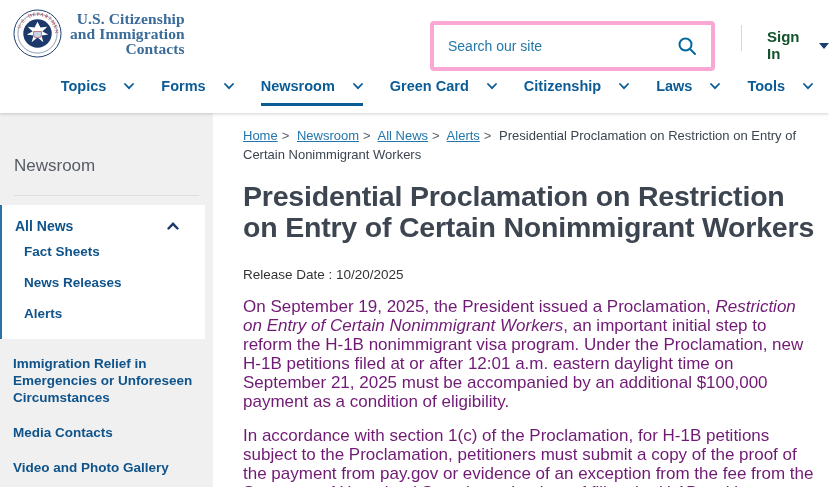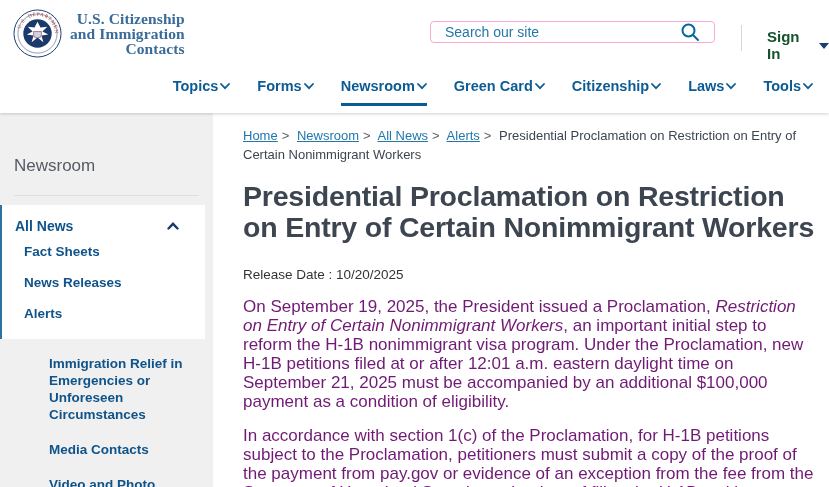--- a/index.html
+++ b/index.html
@@ -8,55 +8,55 @@
   .page { position:relative; width:829px; height:487px; overflow:hidden; background:#fff; }
 
   
   .header { position:relative; width:100%; height:113px; background:#fff;
             box-shadow:0 1px 3px rgba(0,0,0,.18); z-index:5; }
   .header-top { position:relative; height:72px; }
   .logo-link { position:absolute; left:13px; top:9px; display:flex; align-items:center; gap:8px; text-decoration:none; cursor:pointer; }
   .seal { width:49px; height:49px; flex:0 0 auto; }
   .wordmark { font-family:"Liberation Serif", serif; font-weight:bold; color:#3a6b99;
               font-size:15.5px; line-height:15px; letter-spacing:.1px;text-align:right; }
-  .search-wrap { position:absolute; left:430px; top:21px; width:285px; height:22px;
-                 border:1px solid #f9a8d4; border-radius:4px; background:#fff;
+  .search-wrap { position:absolute; left:430px; top:21px; width:285px; height:50px;
+                 border:4px solid #f9a8d4; border-radius:4px; background:#fff;
                  display:flex; align-items:center; }
   .search-input { flex:1; border:none; outline:none; background:transparent;
                   font-family:"Liberation Sans", sans-serif; font-size:14px;
                   color:#2477a7; padding:0 6px 0 14px; }
   .search-input::placeholder { color:#2477a7; opacity:1; }
   .search-btn { border:none; background:transparent; cursor:pointer; padding:0 14px 0 4px; display:flex; align-items:center; }
   .hdr-divider { position:absolute; left:741px; top:25px; width:1px; height:26px; background:#d6d7d9; }
   .signin { position:absolute; left:767px; top:28px; display:flex; align-items:center; gap:6px;
             font-size:15px; font-weight:bold; color:#14532d; cursor:pointer; text-decoration:none; }
   .signin .caret { width:0; height:0; border-left:5px solid transparent; border-right:5px solid transparent;
                    border-top:6px solid #1a3e6f; margin-top:2px; }
 
   
   .nav { position:absolute; right:16px; top:78px; display:flex; gap:27px; }
-  .nav-item { display:flex; align-items:center; gap:2px; font-size:14.5px; font-weight:bold;
+  .nav-item { display:flex; align-items:center; gap:18px; font-size:14.5px; font-weight:bold;
               color:#0b5b94; cursor:pointer; text-decoration:none; padding-bottom:9px; border-bottom:3px solid transparent; }
   .nav-item.active { border-bottom-color:#0b5b94; }
   .chev { display:inline-block; }
 
   
   .content-row { position:absolute; top:113px; left:0; right:0; bottom:0; display:flex; }
 
   
   .sidebar { width:213px; flex:0 0 213px; background:#f0f0f0; height:374px; }
   .sb-heading { font-size:17px; color:#565c65; padding:43px 14px 0 14px; }
   .sb-rule { height:1px; background:#dcdee0; margin:19px 14px 0 14px; }
   .sb-group { background:#fff; border-left:2px solid #2e71a3; margin:9px 8px 0 0; padding:11px 0 10px 0; }
   .sb-parent { display:flex; align-items:center; justify-content:space-between;
                padding:2px 26px 2px 13px; font-size:14px; font-weight:bold; color:#0f538a; cursor:pointer; }
   .sb-child { display:block; padding:8px 10px 8px 22px; font-size:13.5px; font-weight:bold;
               color:#0f538a; text-decoration:none; cursor:pointer; }
-  .sb-item { display:block; padding:9px 18px 9px 19px; font-size:13.5px; font-weight:bold;
-             color:#0f538a; line-height:17px; text-decoration:none; cursor:pointer;margin-left:30px; }
+  .sb-item { display:block; padding:9px 18px 9px 13px; font-size:13.5px; font-weight:bold;
+             color:#0f538a; line-height:17px; text-decoration:none; cursor:pointer; }
   .sb-item.first { padding-top:16px; }
 
   
   .main { flex:1; padding:13px 14px 0 30px; }
   .breadcrumb { font-size:13px; line-height:19px; color:#3d4551; max-width:585px; }
   .breadcrumb a { color:#2276ac; text-decoration:underline; cursor:pointer; }
   .bc-sep { color:#5b616b; margin:0 4px; }
   .article-title { margin-top:17px; font-size:28.5px; line-height:31px; font-weight:bold;
                    color:#3d4551; max-width:595px; letter-spacing:-.2px; }
   .release-date { margin-top:24px; font-size:13.5px; color:#333; }

